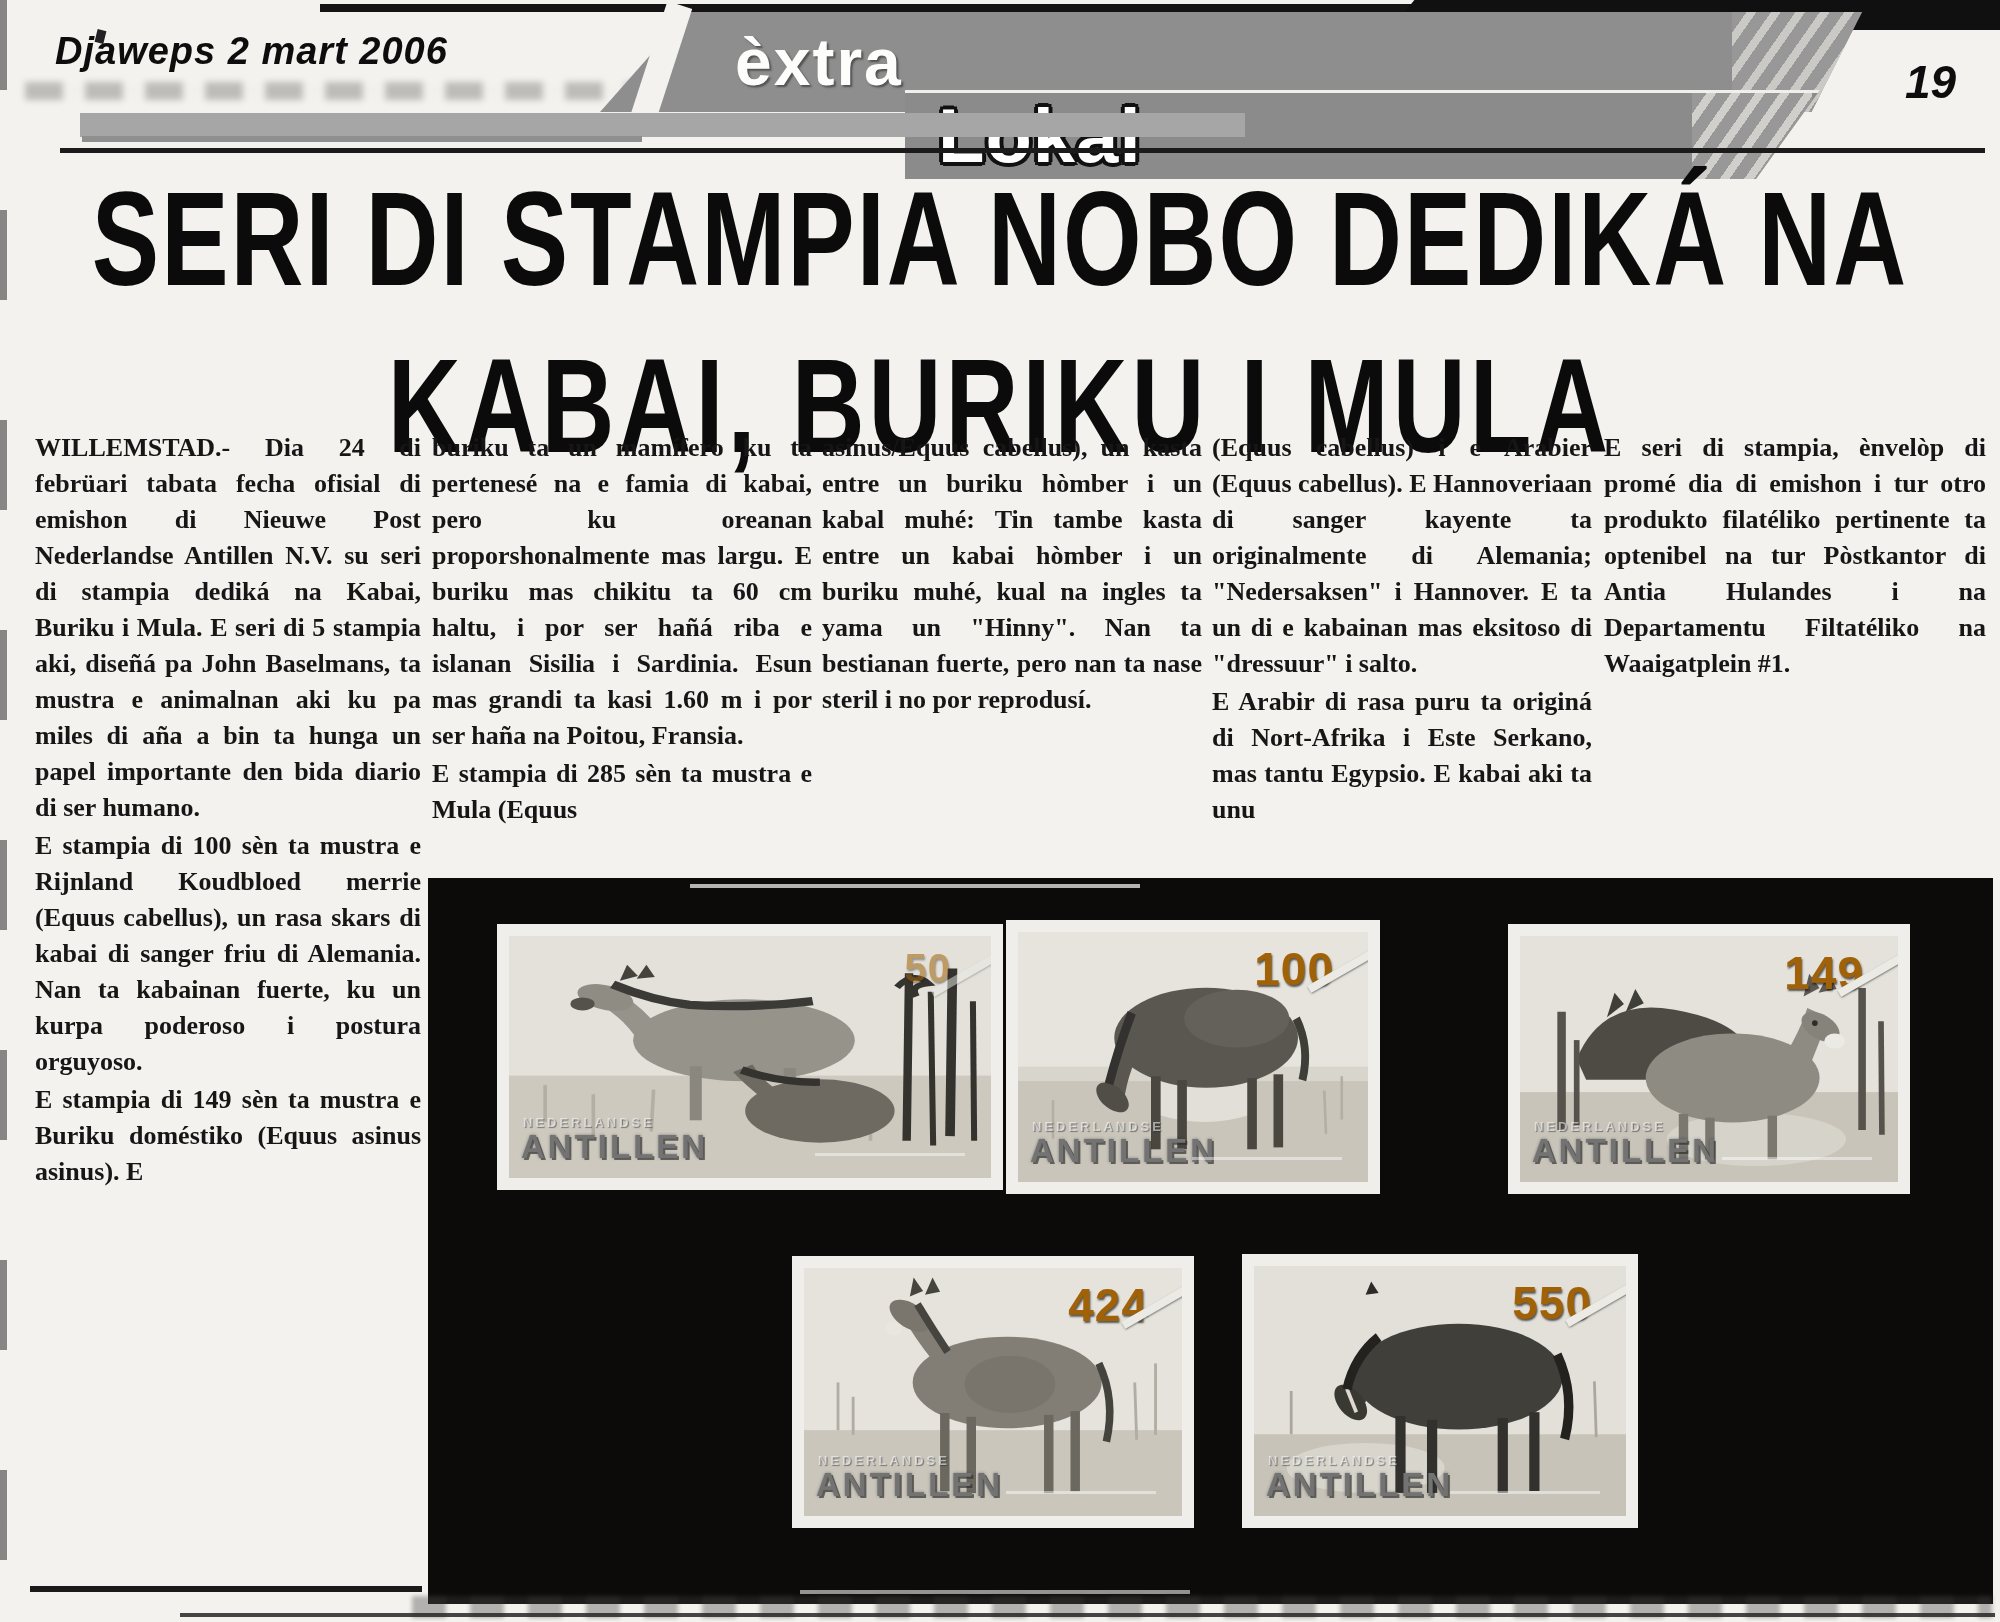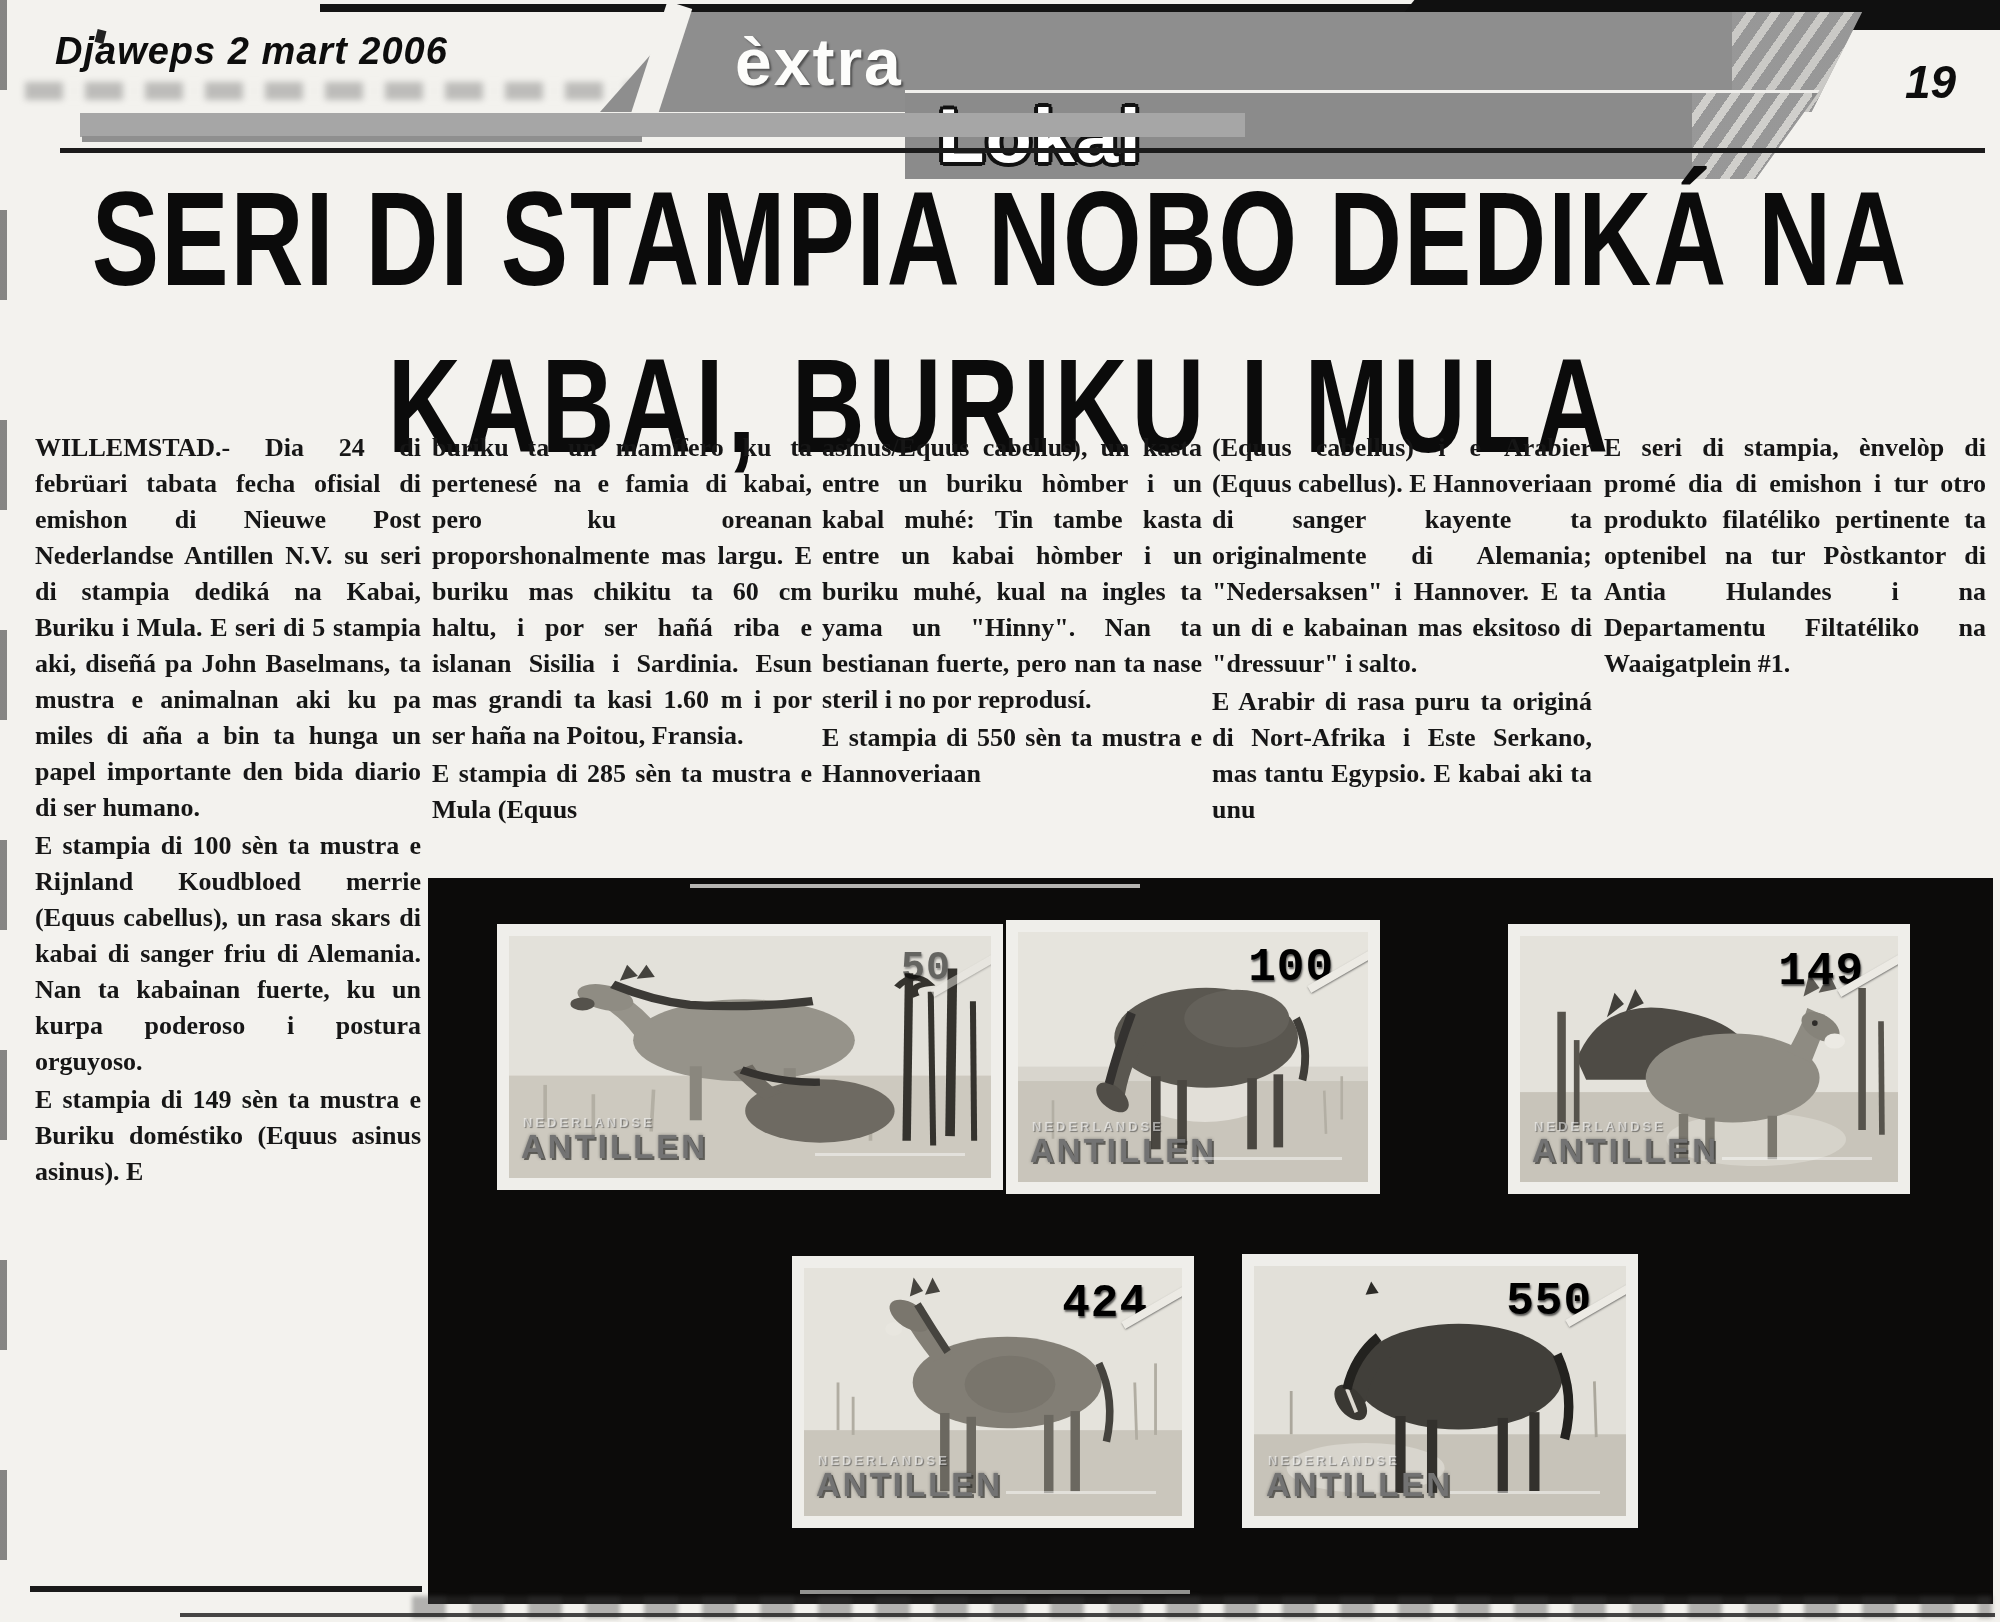--- a/index.html
+++ b/index.html
@@ -60,22 +60,22 @@
 
   .stamp{position:absolute;background:#efeeea;padding:12px;box-sizing:border-box;}
   .stamp-img{position:relative;width:100%;height:100%;background:#e0ded7;overflow:hidden;}
   .stamp-img svg{position:absolute;left:0;top:0;width:100%;height:100%;}
   .stamp-country-small{position:absolute;left:14px;bottom:48px;font-family:"Liberation Sans","DejaVu Sans",sans-serif;
         font-weight:bold;font-size:13px;letter-spacing:3px;color:rgba(255,255,255,.55);
         text-shadow:1px 1px 1px rgba(40,40,40,.5);margin-top:44px;}
   .stamp-country{position:absolute;left:12px;bottom:12px;font-family:"Liberation Sans","DejaVu Sans",sans-serif;
         font-weight:bold;font-size:33px;letter-spacing:3px;color:#737373;
         text-shadow:2px 2px 0 rgba(45,45,42,.65),0 0 3px rgba(50,50,48,.5);}
-  .stamp-value{position:absolute;top:10px;right:34px;font-family:Liberation Mono, monospace;
-        font-weight:bold;font-size:46px;color:#000000;letter-spacing:1px;
+  .stamp-value{position:absolute;top:10px;right:34px;font-family:Liberation Sans, sans-serif;
+        font-weight:bold;font-size:46px;color:#a16207;letter-spacing:1px;
         text-shadow:1px 2px 2px rgba(25,25,25,.7);}
   .value-slash{position:absolute;top:34px;right:-14px;width:78px;height:8px;background:#eceae4;
         transform:rotate(-30deg);box-shadow:0 1px 2px rgba(40,40,40,.6);}
   .stamp-50 .stamp-value{opacity:.55;font-size:40px;right:40px;}
   .stamp-50 .value-slash{opacity:.5;}
   .credit-line{position:absolute;right:26px;bottom:22px;width:150px;height:3px;
         background:rgba(255,255,255,.45);filter:blur(.5px);}
 
   
   .ghost-text{position:absolute;left:412px;top:1596px;width:1580px;height:22px;
@@ -121,21 +121,20 @@
     <p>WILLEMSTAD.- Dia 24 di febrüari tabata fecha ofisial di emishon di Nieuwe Post Nederlandse Antillen N.V. su seri di stampia dediká na Kabai, Buriku i Mula. E seri di 5 stampia aki, diseñá pa John Baselmans, ta mustra e animalnan aki ku pa miles di aña a bin ta hunga un papel importante den bida diario di ser humano.</p>
     <p>E stampia di 100 sèn ta mustra e Rijnland Koudbloed merrie (Equus cabellus), un rasa skars di kabai di sanger friu di Alemania. Nan ta kabainan fuerte, ku un kurpa poderoso i postura orguyoso.</p>
     <p>E stampia di 149 sèn ta mustra e Buriku doméstiko (Equus asinus asinus). E</p>
   </div>
   <div class="col col-2">
     <p>buriku ta un mamífero ku ta pertenesé na e famia di kabai, pero ku oreanan proporshonalmente mas largu. E buriku mas chikitu ta 60 cm haltu, i por ser hañá riba e islanan Sisilia i Sardinia. Esun mas grandi ta kasi 1.60 m i por ser haña na Poitou, Fransia.</p>
     <p>E stampia di 285 sèn ta mustra e Mula (Equus</p>
   </div>
   <div class="col col-3">
     <p>asinus/Equus cabellus), un kasta entre un buriku hòmber i un kabal muhé: Tin tambe kasta entre un kabai hòmber i un buriku muhé, kual na ingles ta yama un "Hinny". Nan ta bestianan fuerte, pero nan ta nase steril i no por reprodusí.</p>
-    <p>E stampia di 550 sèn ta mustra e Hannoveriaan</p>
   </div>
   <div class="col col-4">
     <p>(Equus cabellus) i e Arabier (Equus cabellus). E Hannoveriaan di sanger kayente ta originalmente di Alemania; "Nedersaksen" i Hannover. E ta un di e kabainan mas eksitoso di "dressuur" i salto.</p>
     <p>E Arabir di rasa puru ta originá di Nort-Afrika i Este Serkano, mas tantu Egypsio. E kabai aki ta unu</p>
   </div>
   <div class="col col-5">
     <p>E seri di stampia, ènvelòp di promé dia di emishon i tur otro produkto filatéliko pertinente ta optenibel na tur Pòstkantor di Antia Hulandes i na Departamentu Filtatéliko na Waaigatplein #1.</p>
   </div>
 
   <div class="stamp-panel">

